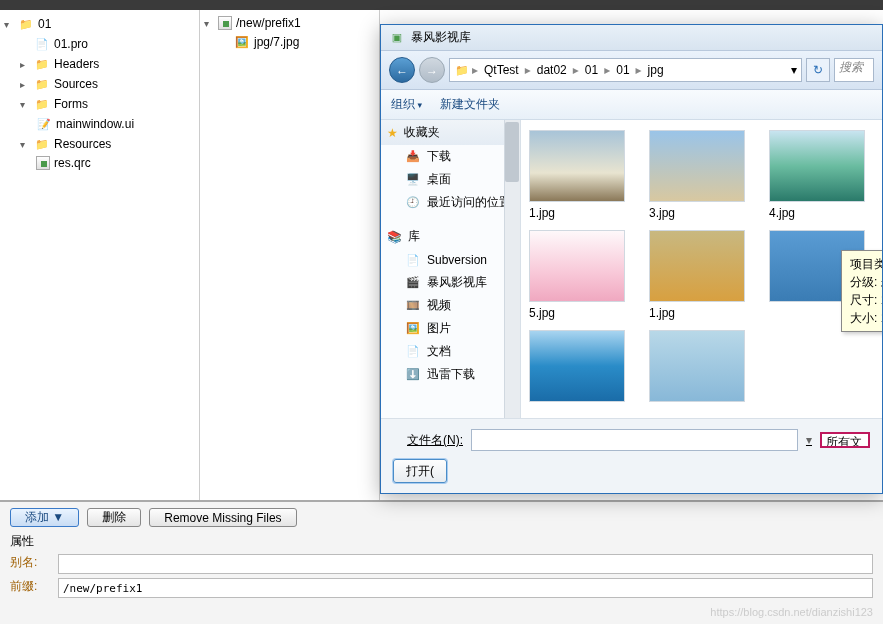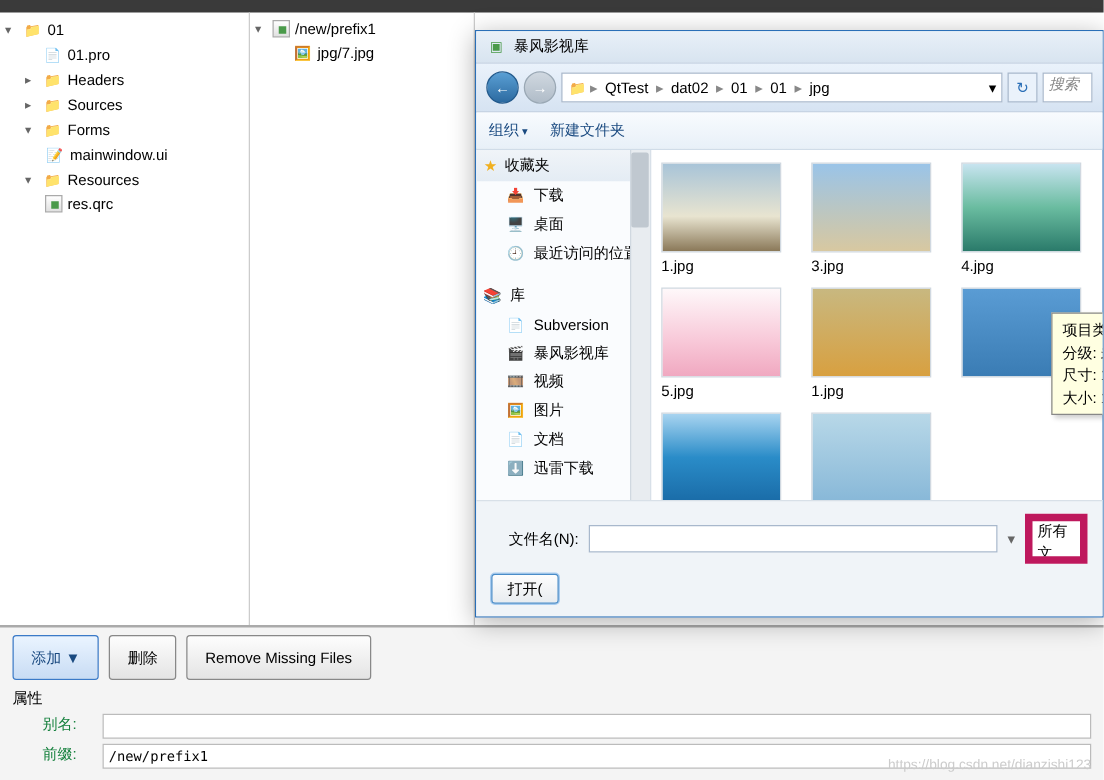--- a/index.html
+++ b/index.html
@@ -46,33 +46,33 @@
 .sky2 { background: linear-gradient(#7a6a8a, #d8a878 50%, #5a4a5a); }
 .sky3 { background: linear-gradient(#9ac4e8, #d8c8a0); }
 .sky4 { background: linear-gradient(#c8e4f0, #6abca0 50%, #2a7a6a); }
 .sky5 { background: linear-gradient(#fef8fa, #f8c8d8 60%, #f0a8c0); }
 .sky6 { background: linear-gradient(#c8b880, #d8a040); }
 .sky7 { background: linear-gradient(#5a9cd4, #3a7cb4); }
 .sky8 { background: linear-gradient(#a8d4f0, #2a8cc8 50%, #1a6ca8); }
 .sky9 { background: linear-gradient(#b8d8e8, #88b8d8); }
 .tooltip { position: absolute; left: 320px; top: 130px; background: #ffffe1; border: 1px solid #888; padding: 4px 8px; font-size: 12px; line-height: 1.5; box-shadow: 2px 2px 4px rgba(0,0,0,0.2); z-index: 10; white-space: nowrap; }
 .dlg-bottom { border-top: 1px solid #d8e0e8; padding: 10px 12px; display: flex; flex-direction: column; gap: 8px; background: #f0f4f8; }
-.fn-row { display: flex; align-items: center; gap: 8px; }
+.fn-row { display: flex; align-items: center; gap: 8px; text-decoration: underline; }
 .fn-label { min-width: 70px; text-align: right; }
 .fn-input { flex: 1; height: 22px; border: 1px solid #a8b8cc; background: #fff; padding: 0 4px; }
-.fn-filter { width: 50px; height: 40px; border: 6px solid #be185d; background: #fff; padding: 0 4px; overflow: hidden; }
+.fn-filter { width: 50px; height: 16px; border: 2px solid #be185d; background: #fff; padding: 0 4px; overflow: hidden; }
 .btn-row { display: flex; gap: 8px; }
 .win-btn { height: 24px; padding: 0 12px; border: 1px solid #8a9aac; background: linear-gradient(#fdfdfd, #e8ecf0); border-radius: 3px; }
 .win-btn.primary { border-color: #4a8cc8; box-shadow: 0 0 0 1px #a8ccf0; }
 .bottom-panel { border-top: 2px solid #aaa; background: #f4f4f4; height: 124px; padding: 6px 10px; }
 .bp-toolbar { display: flex; gap: 8px; margin-bottom: 6px; }
-.qt-btn { height: 36px; padding: 0 14px; border: 1px solid #888; background: linear-gradient(#fdfdfd, #e4e4e4); border-radius: 3px; font-size: 12px; }
+.qt-btn { height: 19px; padding: 0 14px; border: 1px solid #888; background: linear-gradient(#fdfdfd, #e4e4e4); border-radius: 3px; font-size: 12px; }
 .qt-btn.add { border-color: #3a7ac8; background: linear-gradient(#eaf4ff, #c8dcf4); color: #1a4a80; }
 .prop-row { display: flex; align-items: flex-start; gap: 8px; margin: 4px 0; }
-.prop-label { width: 40px; color: #15803d; margin-left: 24px; }
+.prop-label { width: 40px; color: #a16207; }
 .prop-input { flex: 1; height: 20px; border: 1px solid #bbb; background: #fff; padding: 0 4px; font-family: monospace; font-size: 11px; }
 .watermark { position: absolute; right: 10px; bottom: 6px; color: #ccc; font-size: 11px; }
 .tree-icon-folder { color: #e8b040; }
 .tree-icon-file { color: #6a8ab8; }
 .qrc-icon { background: linear-gradient(#fff, #e0e0e0); border: 1px solid #aaa; width: 14px; height: 14px; position: relative; }
 .qrc-icon::after { content: ""; position: absolute; width: 6px; height: 6px; background: #4a9a4a; top: 4px; left: 4px; }
 .star { color: #f0b020; }
 .lib-icon { color: #7aa8d8; }
 </style>
 </head>

